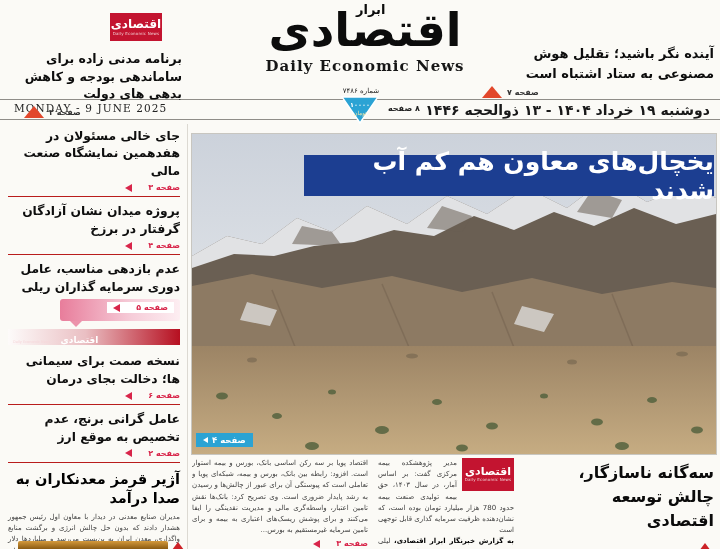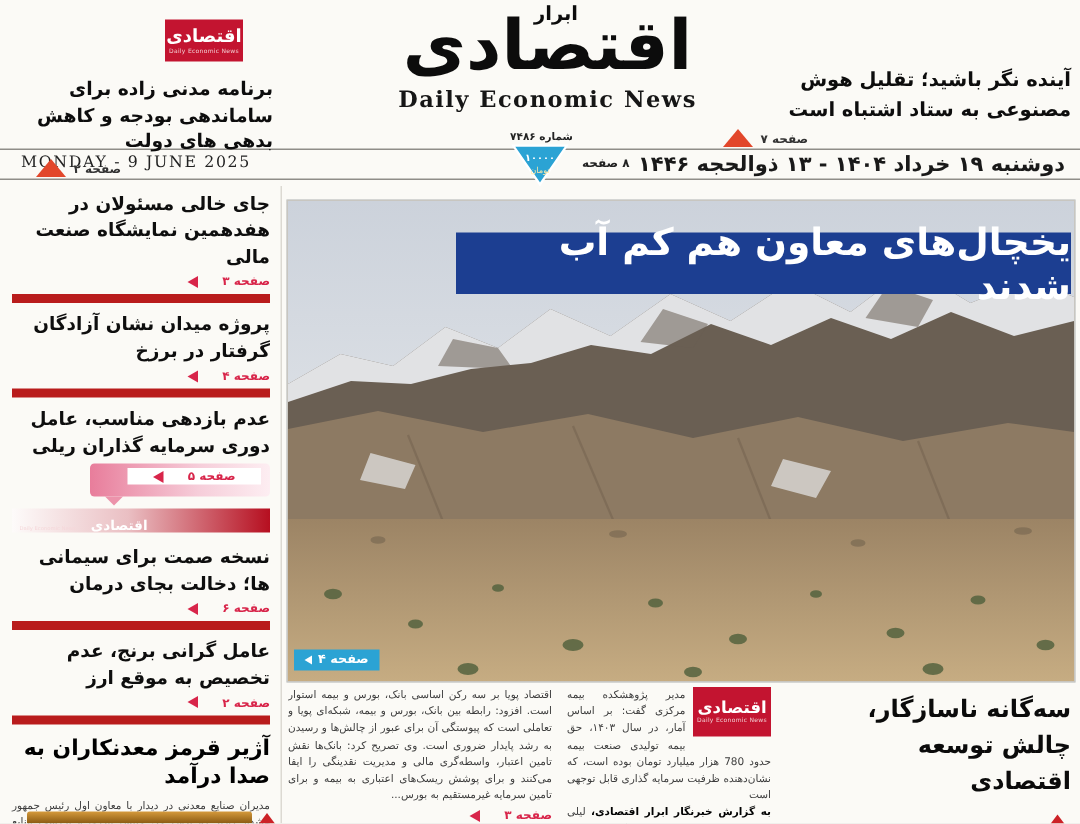--- a/index.html
+++ b/index.html
@@ -10,21 +10,21 @@
             align-items:center;justify-content:center;box-sizing:border-box;}
   .ml-fa{font-weight:bold;font-size:12px;line-height:1.15;display:block;}
   .ml-en{font-size:4px;line-height:1.2;color:#f2cdd2;display:block;letter-spacing:.2px;}
   .tl-minilogo{position:absolute;left:110px;top:13px;width:52px;height:28px;}
   
   .masthead{position:absolute;left:215px;top:2px;width:300px;text-align:center;}
   .logo-fa{position:relative;font-weight:bold;font-size:46px;line-height:1.25;color:#0c0c0c;direction:rtl;}
   .logo-small{position:absolute;top:0px;left:47%;font-size:13px;font-weight:bold;}
   .logo-en{font-family:"DejaVu Serif",serif;font-weight:bold;font-size:15px;letter-spacing:1px;color:#161616;margin-top:-3px;}
   .issue-label{position:absolute;left:322px;top:87px;width:78px;text-align:center;font-size:7px;
-               font-weight:bold;direction:rtl;color:#222;}
+               font-weight:normal;direction:rtl;color:#222;}
   .price-tri{position:absolute;left:341px;top:96px;z-index:5;}
   .pages-label{position:absolute;left:388px;top:104px;font-size:8px;font-weight:bold;direction:rtl;color:#222;}
   .rule{position:absolute;left:0;right:0;height:1px;background:#8f8d88;}
   .rule-1{top:99px;} .rule-2{top:119px;}
   .date-en{position:absolute;left:14px;top:102px;font-family:"DejaVu Serif",serif;font-size:10.5px;
            letter-spacing:1.1px;color:#222;}
   .date-fa{position:absolute;right:10px;top:102px;font-size:14px;font-weight:bold;direction:rtl;color:#191919;}
   
   .story-title{font-weight:bold;text-align:right;direction:rtl;color:#0d0d0d;}
   .tl-story{position:absolute;left:6px;top:50px;width:176px;}
@@ -33,32 +33,32 @@
   .tr-story .story-title{font-size:13px;line-height:1.5;}
   .big-marker{display:flex;align-items:flex-end;gap:5px;margin-top:3px;}
   .tl-story .big-marker{margin-left:18px;}
   .tri-up{width:0;height:0;border-left:10px solid transparent;border-right:10px solid transparent;
           border-bottom:12px solid #e2472b;}
   .big-marker .pg{font-size:8px;font-weight:bold;color:#333;direction:rtl;padding-bottom:1px;}
   
   .sidebar{position:absolute;left:0;top:122px;width:186px;box-sizing:border-box;
            padding:0 6px 0 8px;direction:rtl;}
   .v-divider{position:absolute;left:187px;top:124px;bottom:0;width:1px;background:#dcd9d2;}
-  .sb-item{padding:6px 0 4px;border-bottom:6px solid #b91c1c;position:relative;}
+  .sb-item{padding:6px 0 4px;border-bottom:1px solid #b91c1c;position:relative;}
   .sb-item.no-border{border-bottom:none;}
   .sb-title{font-size:12.3px;font-weight:bold;line-height:1.42;text-align:right;color:#0e0e0e;}
   .sb-marker{display:flex;align-items:center;gap:16px;margin-top:3px;direction:ltr;width:fit-content;}
   .tri-left{width:0;height:0;border-top:4px solid transparent;border-bottom:4px solid transparent;
             border-right:7px solid #d8254a;}
   .sb-page{font-size:8px;font-weight:bold;color:#d8254a;direction:rtl;}
   .bubble{position:relative;margin-top:3px;width:120px;height:22px;border-radius:3px;
           background:linear-gradient(90deg,#e87d9b,#f6cdd9 60%,#fdeef2);}
   .bubble:after{content:"";position:absolute;left:10px;bottom:-6px;border:6px solid transparent;
                 border-top-color:#ec93ab;border-bottom:none;}
-  .bubble .sb-marker{position:absolute;right:6px;top:3px;background:#fff;padding:1px 17px;margin-top:0;text-align:right;}
+  .bubble .sb-marker{position:absolute;right:6px;top:3px;background:#fff;padding:1px 6px;margin-top:0;text-align:right;}
   .sb-banner{height:16px;margin:4px 0 2px;display:flex;align-items:center;justify-content:flex-end;
              background:linear-gradient(90deg,#fdfbfa 0%,#eabfc3 45%,#b60f20 100%);}
   .sb-banner .bn-fa{color:#fff;font-weight:bold;font-size:9px;line-height:1;padding:0 5px;direction:rtl;}
   .sb-banner .bn-en{color:#f5d7da;font-size:3.5px;padding-left:5px;}
   .sb-article{padding-top:5px;}
   .sb-article h3{font-size:14.5px;font-weight:bold;text-align:right;margin:2px 0 4px;color:#000;line-height:1.3;}
   .sb-body{font-size:7px;line-height:1.62;text-align:justify;color:#3d3d3d;margin:0 0 3px;}
   
   .photo{position:absolute;left:191px;top:133px;width:526px;height:322px;border:1px solid #c8c6c0;
          box-sizing:border-box;background:#ccd2da;}

